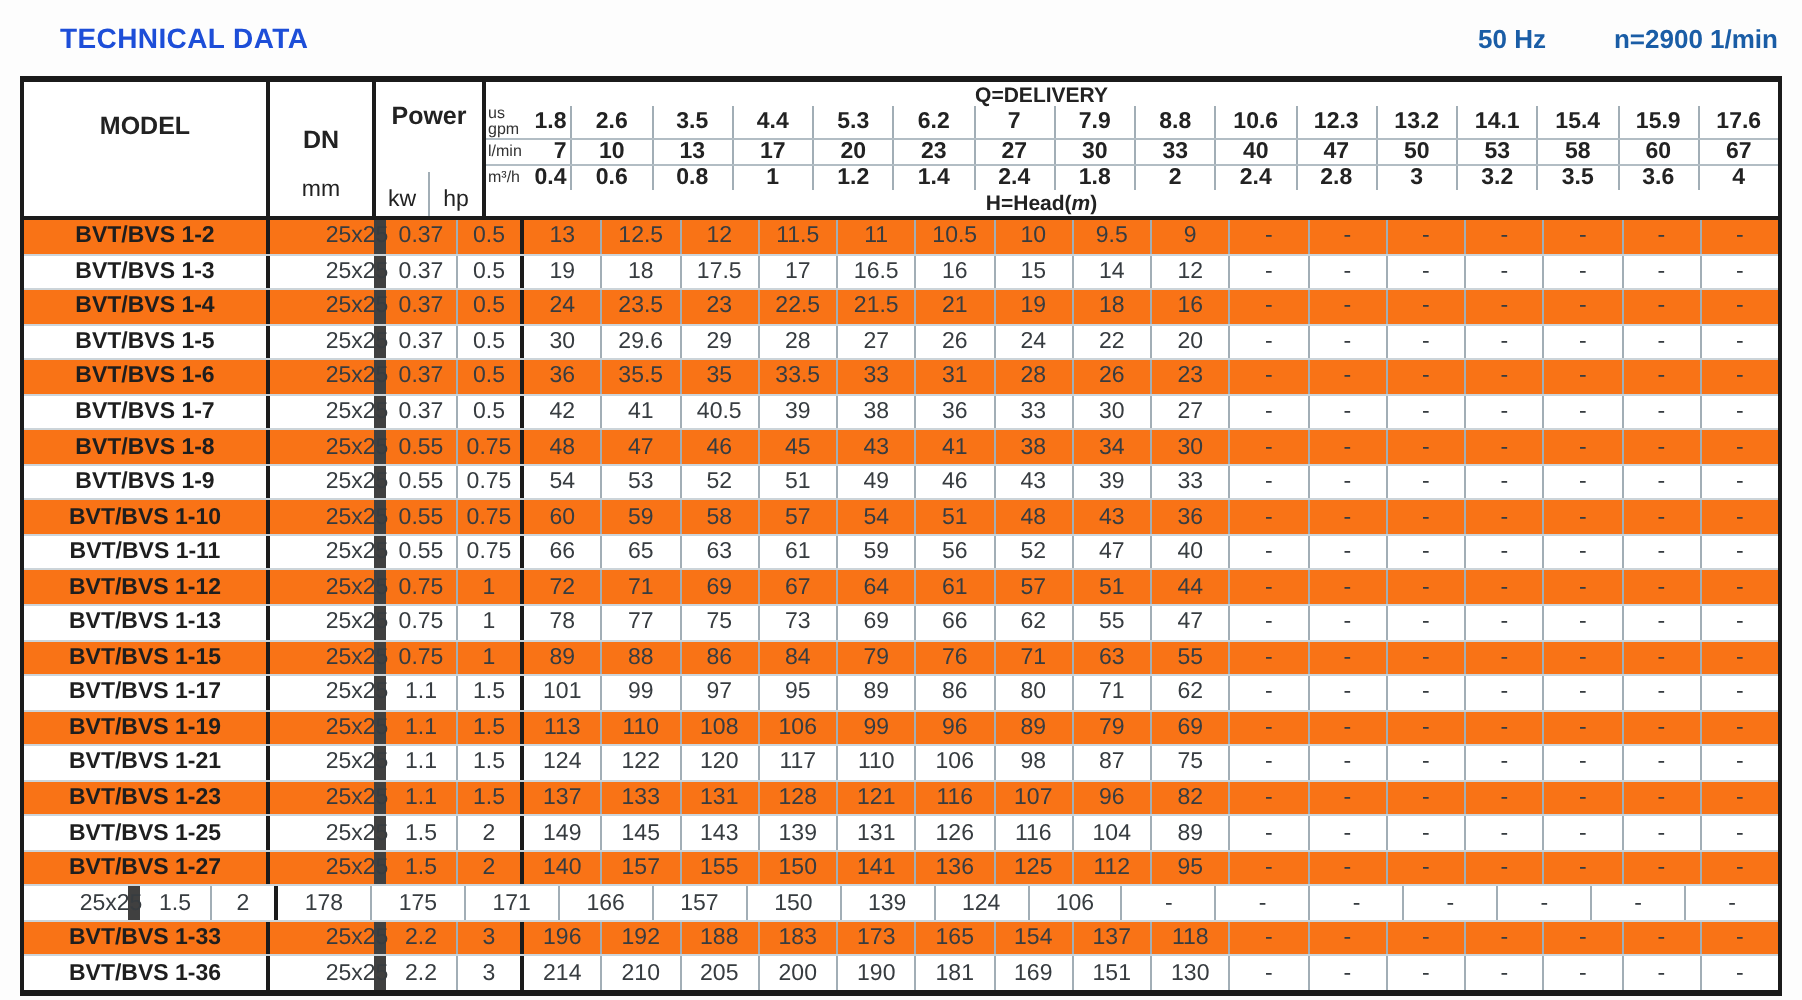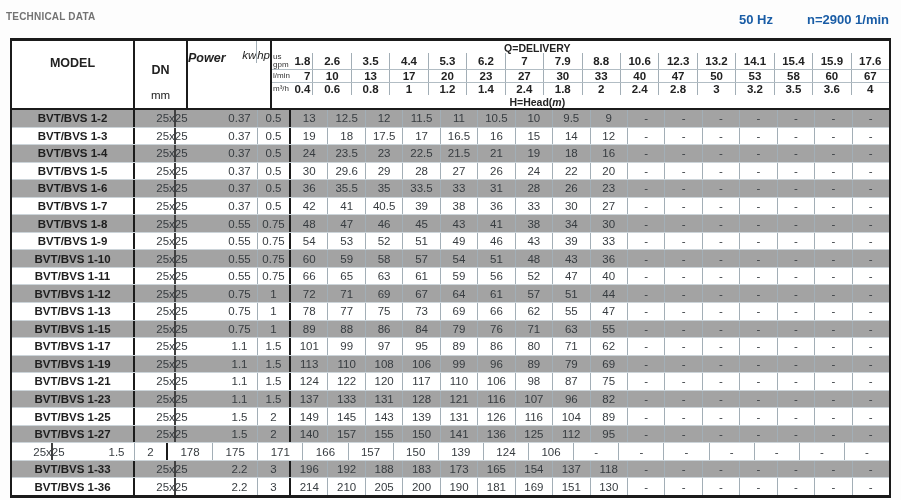--- a/index.html
+++ b/index.html
@@ -1,40 +1,40 @@
 <!DOCTYPE html>
 <html><head>
 <meta charset="utf-8">
 <style>
   * { margin:0; padding:0; box-sizing:border-box; }
   html,body { background:#ffffff; }
   .page { width:901px; height:500px; position:relative; background:#fdfdfd;
           font-family:"Liberation Sans", sans-serif; overflow:hidden; }
 
-  .page-title { position:absolute; left:6px; top:11px; font-size:10px;
-                font-weight:700; color:#737373; letter-spacing:.2px; }
+  .page-title { position:absolute; left:30px; top:11px; font-size:14px;
+                font-weight:700; color:#1d4ed8; letter-spacing:.2px; }
   .meta { position:absolute; right:12px; top:12px; display:flex; gap:34px;
           font-size:13px; font-weight:700; color:#1a5da6; }
 
   .dtable { position:absolute; left:10px; top:38px; width:881px; height:460px;
             background:#ffffff; border:2px solid #1b1b1b; border-top-width:3px;
             border-bottom-width:3px; display:flex; flex-direction:column; }
 
   
   .thead { height:69px; display:flex; border-bottom:2px solid #1b1b1b; color:#222; }
   .model-h { width:123px; border-right:2px solid #1b1b1b; display:flex;
              align-items:center; justify-content:center; font-weight:700;
              font-size:12.5px; padding-bottom:24px; }
   .dn-h { width:53px; border-right:2px solid #1b1b1b; display:flex;
           flex-direction:column; align-items:center; }
   .dn-label { flex:1; display:flex; align-items:center; font-weight:700;
               font-size:12.5px; padding-top:10px; }
   .dn-unit { height:19px; font-size:11.5px; }
-  .power-h { width:84px; border-right:2px solid #1b1b1b; display:flex;
-             flex-direction:row;font-style:italic; }
+  .power-h { width:55px; border-right:2px solid #1b1b1b; display:flex;
+             flex-direction:column; }
   .power-label { height:25px; display:flex; align-items:center; justify-content:center;
                  font-weight:700; font-size:12.5px; padding-top:8px; }
   .power-spacer { flex:1; }
   .power-sub { height:22px; display:flex; font-size:11.5px; }
   .power-sub .sub { flex:1; display:flex; align-items:flex-end;
                     justify-content:center; padding-bottom:2px; }
   .power-sub .sub + .sub { border-left:1px solid #a2aeb6; }
 
   .delivery-h { flex:1; display:flex; flex-direction:column; }
   .qrow { height:12px; position:relative; }
@@ -51,26 +51,26 @@
             font-weight:400; font-size:8px; line-height:1.05; color:#333; }
   .hrow { height:13px; position:relative; }
   .hlabel { position:absolute; left:43%; transform:translateX(-50%); bottom:0;
             font-weight:700; font-size:10.5px; white-space:nowrap; }
   .hlabel .it { font-style:italic; }
 
   
   .tbody { flex:1; display:flex; flex-direction:column; }
   .trow { flex:1; display:flex; font-size:11.5px; color:#373c40; }
   .trow + .trow { border-top:1px solid #ccd4d9; }
-  .trow.shade { background:#a3a3a3; }
+  .trow.shade { background:#f97316; }
   .cell { display:flex; align-items:center; justify-content:center; }
   .model-cell { width:123px; font-weight:700; color:#1e1e1e;
                 border-right:2px solid #1b1b1b; }
-  .dn-cell { width:41px; border-right:2px solid #404040;padding-left:35px; }
-  .kw-cell { width:35px;margin-left:46px; }
+  .dn-cell { width:58px; border-right:6px solid #404040;padding-left:35px; }
+  .kw-cell { width:35px; }
   .hp-cell { width:34px; border-left:1px solid #a2aeb6;
              border-right:2px solid #1b1b1b; }
 </style>
 </head>
 <body>
 
 <div class="page">
 
   <div class="page-title">TECHNICAL DATA</div>
 

